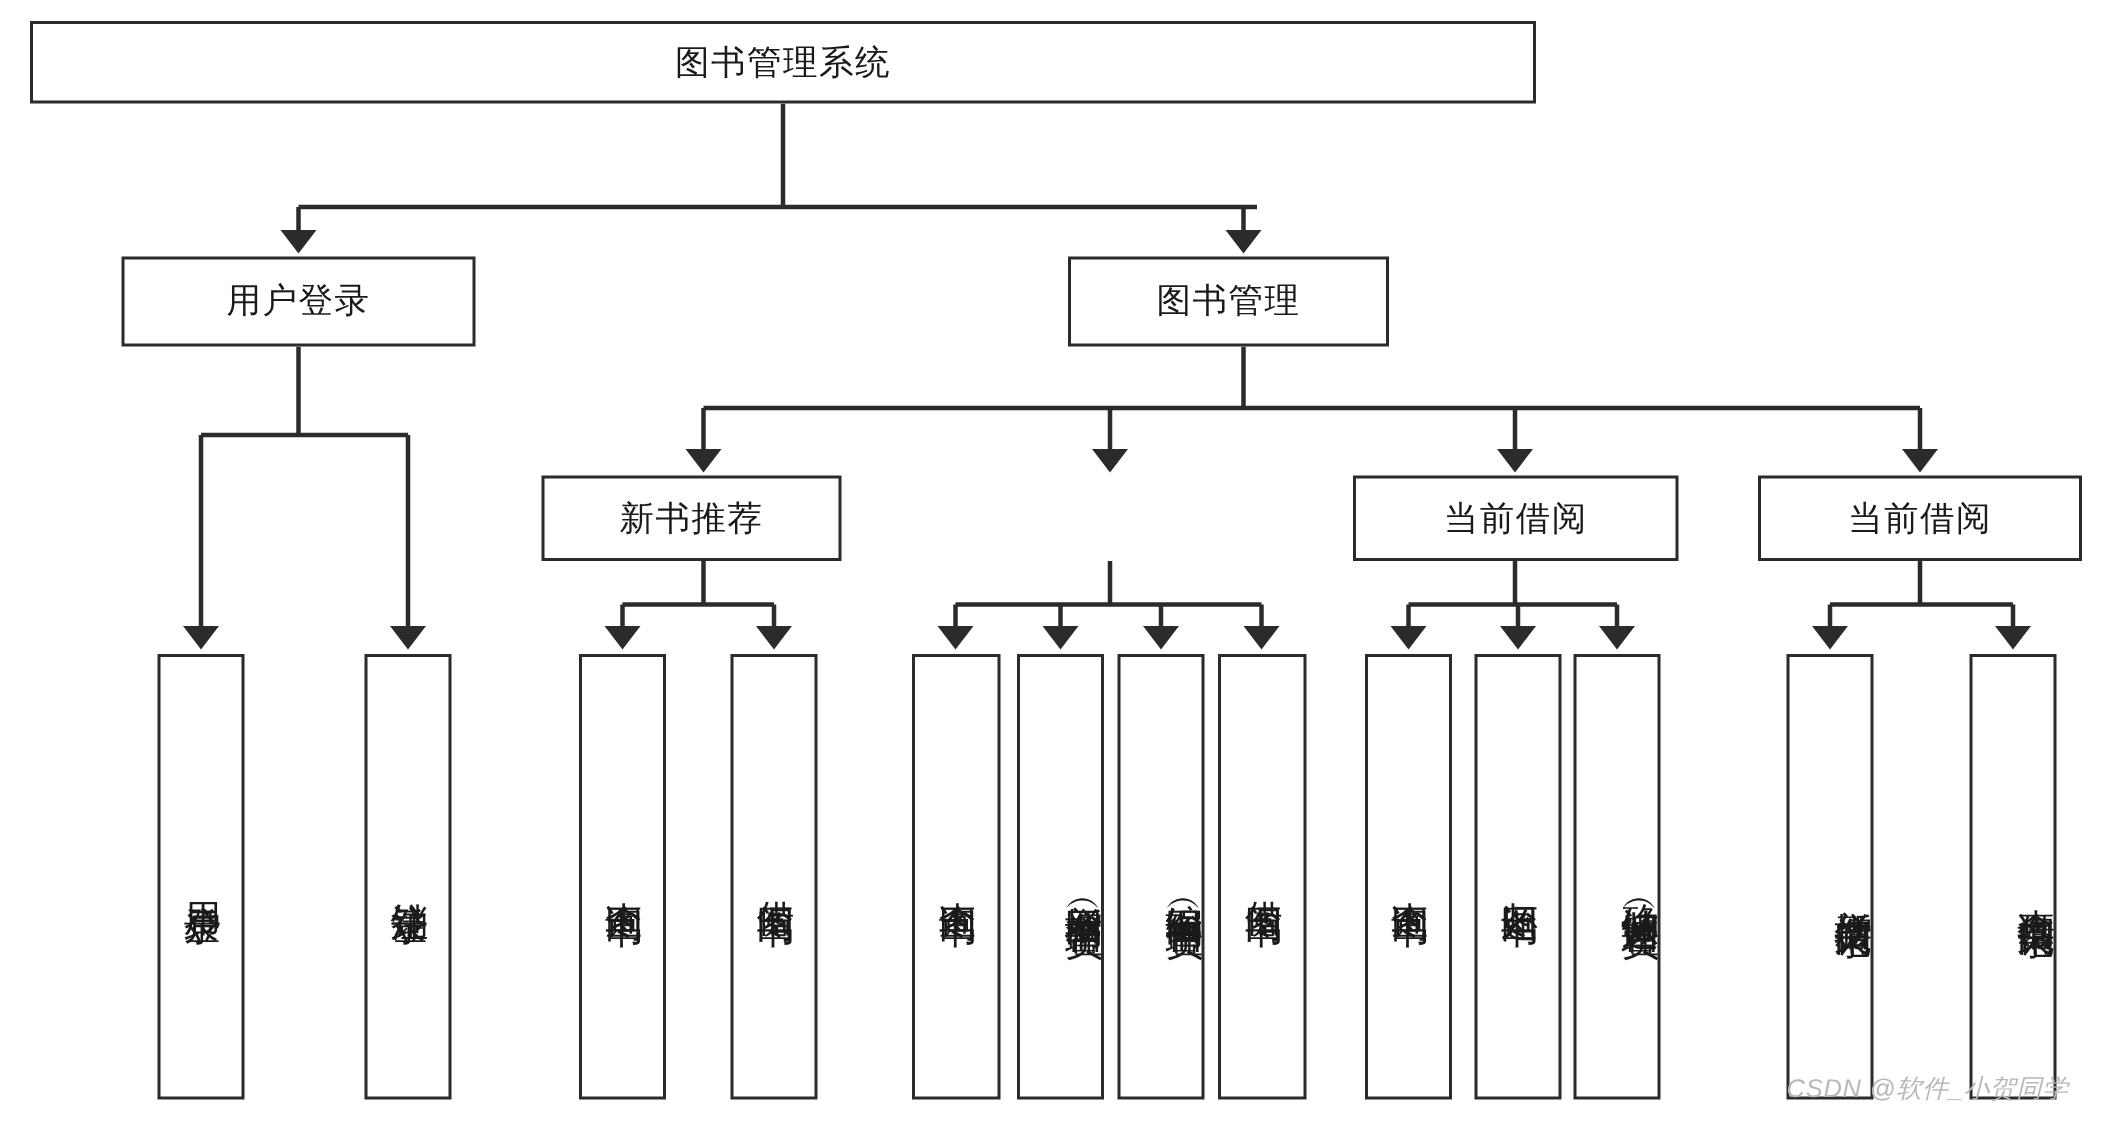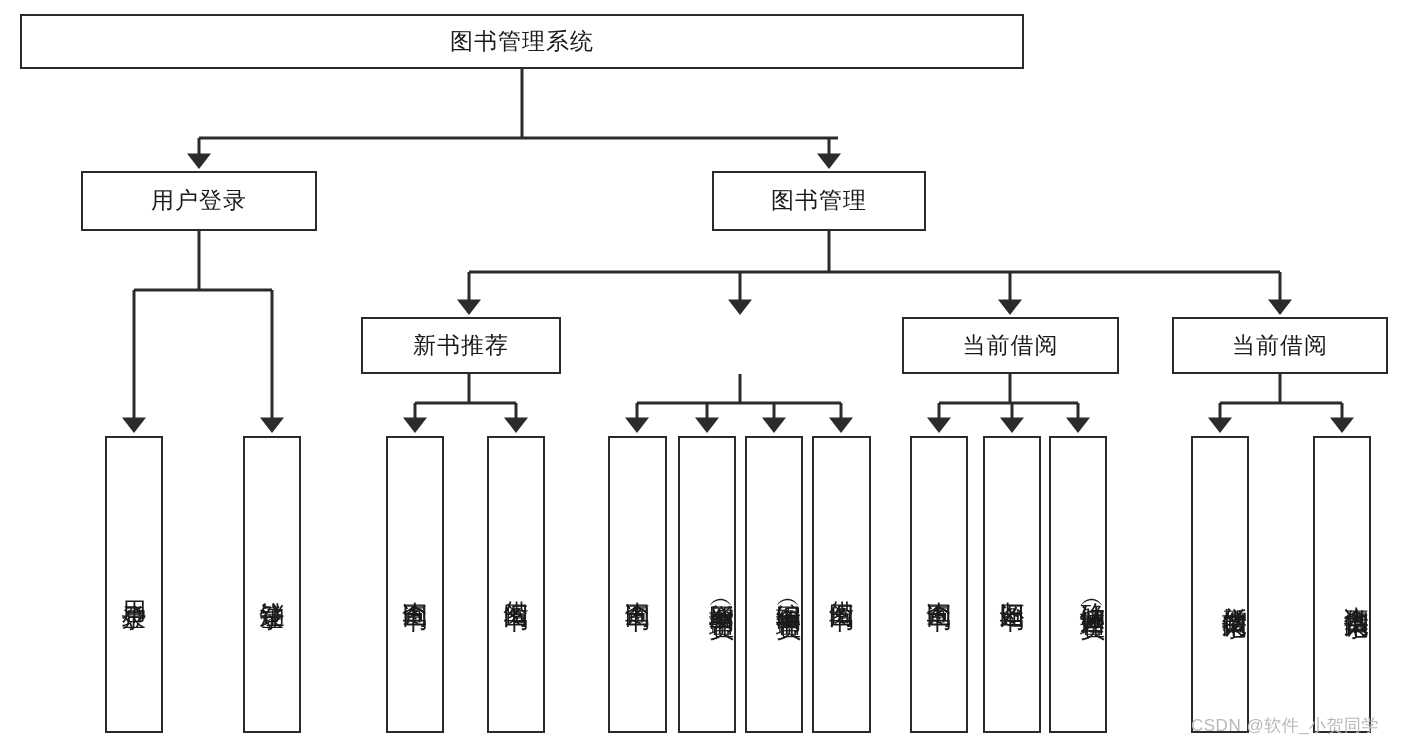--- a/index.html
+++ b/index.html
@@ -177,15 +177,15 @@
   <div class="node vert" id="n-lf-10" style="left: 1049px; top: 436px; width: 58px; height: 297px;">
     <span class="vtext">确认归还（管理员）</span>
   </div>
   <div class="node vert" id="n-lf-11" style="left: 1191px; top: 436px; width: 58px; height: 297px;">
     <span class="vtext">新增借阅记录</span>
   </div>
   <div class="node vert" id="n-lf-12" style="left: 1313px; top: 436px; width: 58px; height: 297px;">
     <span class="vtext">查询借阅记录</span>
   </div>
 
-  <div class="watermark" id="wm" style="left: 1191px; top: 714px; color: rgb(184, 184, 184);">CSDN @软件_小贺同学</div>
+  <div class="watermark" id="wm" style="left: 1191px; top: 714px; color: rgb(184, 184, 184); font-style: italic;">CSDN @软件_小贺同学</div>
 
 </div>
 
 </body></html>

